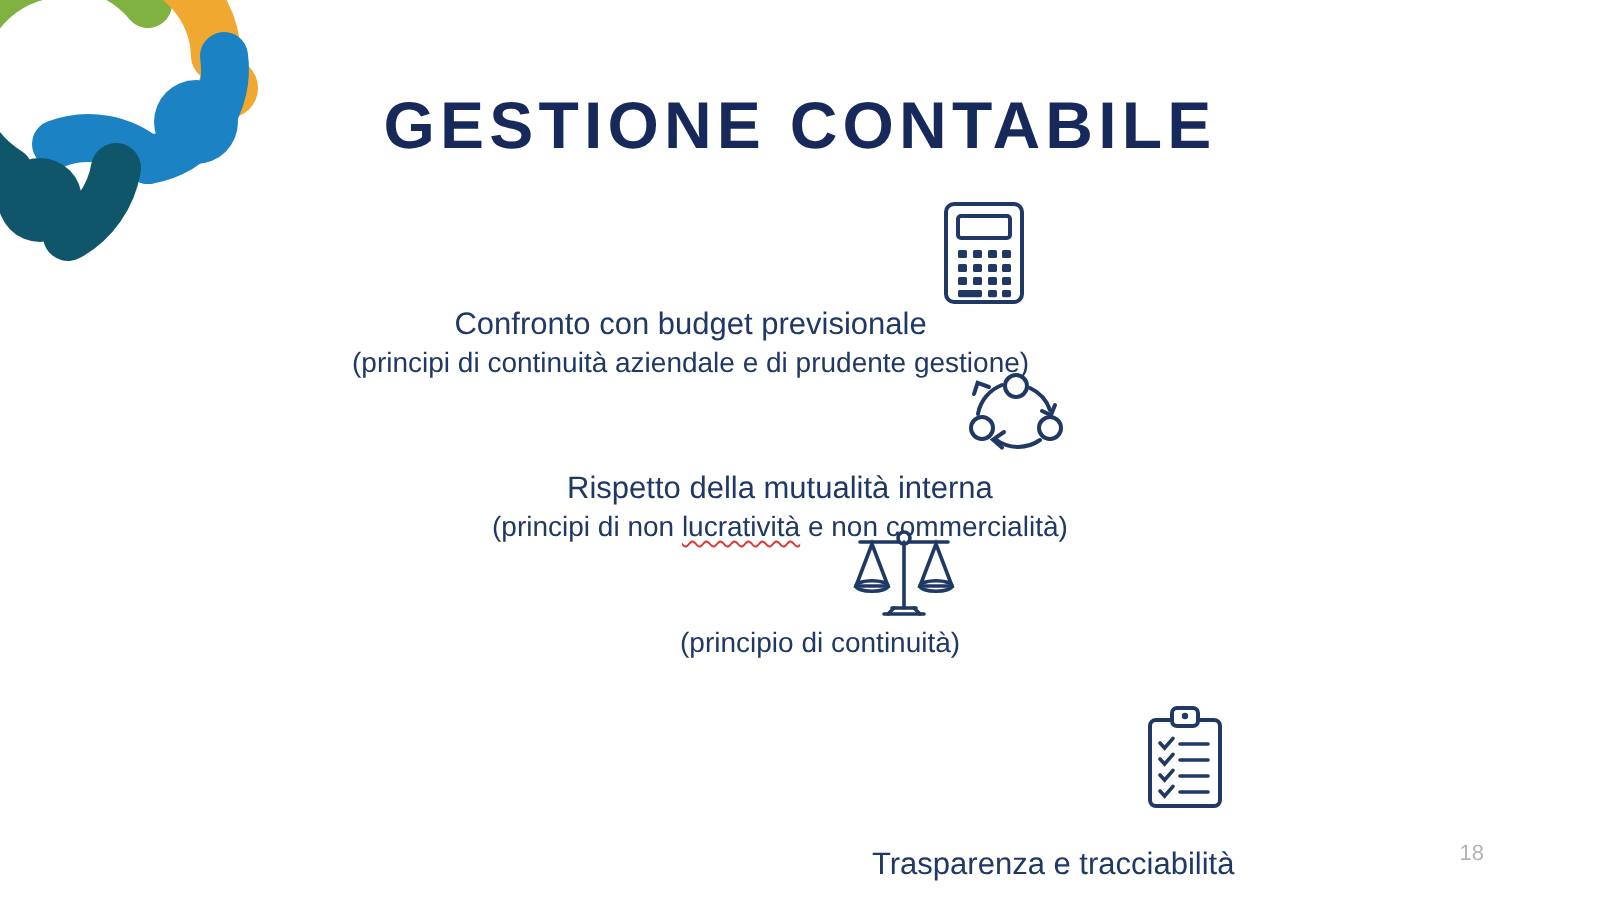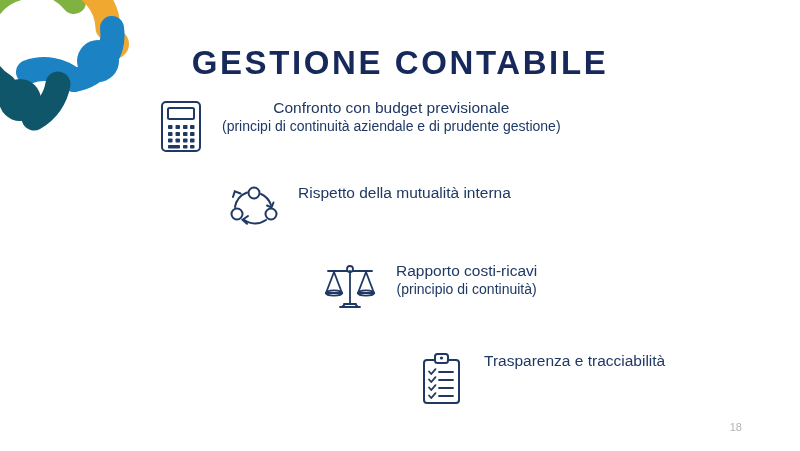--- a/index.html
+++ b/index.html
@@ -38,21 +38,22 @@
     font-weight: bold;
     letter-spacing: 2.6px;
     color: #17295a;
     white-space: nowrap;
   }
 
   
   .row {
     position: absolute;
     display: flex;
-    align-items: flex-start;
+    align-items: flex-end;
+    flex-direction: column;
   }
   .row .icon-wrap {
     flex: 0 0 auto;
     display: flex;
     align-items: center;
     justify-content: center;
   }
   .row .texts {
     flex: 0 0 auto;
     text-align: center;
@@ -74,21 +75,21 @@
   .spellerr {
     text-decoration: underline;
     text-decoration-color: #e03030;
     text-decoration-style: wavy;
     text-decoration-thickness: 1px;
   }
 
   #row-1 { left: 158px; top:  99px; }
   #row-2 { left: 228px; top: 184px; }
   #row-3 { left: 322px; top: 262px; }
-  #row-4 { left: 418px; top: 352px; }
+  #row-4 { left: 418px; top: 352px; gap: 16px; }
 
   
   #pagenum {
     position: absolute;
     right: 58px;
     bottom: 18px;
     font-size: 11px;
     color: #b4b4b4;
   }
 </style>
@@ -179,20 +180,21 @@
           <path d="M 38 36 A 19 19 0 0 1 15.5 35.5"></path>
           <path d="M 20 32 L 14.5 35.8 L 19 39.8"></path>
 
           <path d="M 7 23 A 19 19 0 0 1 19 8.5"></path>
           <path d="M 5 13 L 6.8 7.4 L 12.5 9.5"></path>
         </g>
       </svg>
     </div>
     <div class="texts">
       <div class="headline">Rispetto della mutualità interna</div>
+      <div class="subline"><span>(principi di non </span><span class="spellerr">lucratività</span><span> e non commercialità)</span></div>
     </div>
   </div>
 
   <div class="row" id="row-3">
     <div class="icon-wrap">
       <svg width="56" height="50" viewBox="0 0 56 50" aria-hidden="true">
         <g fill="none" stroke="#1F3864" stroke-width="1.8" stroke-linecap="round">
 
           <line x1="6" y1="9" x2="50" y2="9"></line>
 
@@ -206,21 +208,20 @@
 
           <path d="M 12 10 L 4 31 L 20 31 Z"></path>
           <ellipse cx="12" cy="31" rx="8" ry="2.6"></ellipse>
 
           <path d="M 44 10 L 36 31 L 52 31 Z"></path>
           <ellipse cx="44" cy="31" rx="8" ry="2.6"></ellipse>
         </g>
       </svg>
     </div>
     <div class="texts">
-      <div class="headline">Rapporto costi-ricavi</div>
       <div class="subline">(principio di continuità)</div>
     </div>
   </div>
 
   <div class="row" id="row-4">
     <div class="icon-wrap">
       <svg width="48" height="56" viewBox="0 0 48 56" aria-hidden="true">
 
         <rect x="6" y="8" width="35" height="43" rx="3" ry="3" fill="none" stroke="#1F3864" stroke-width="2"></rect>
 

